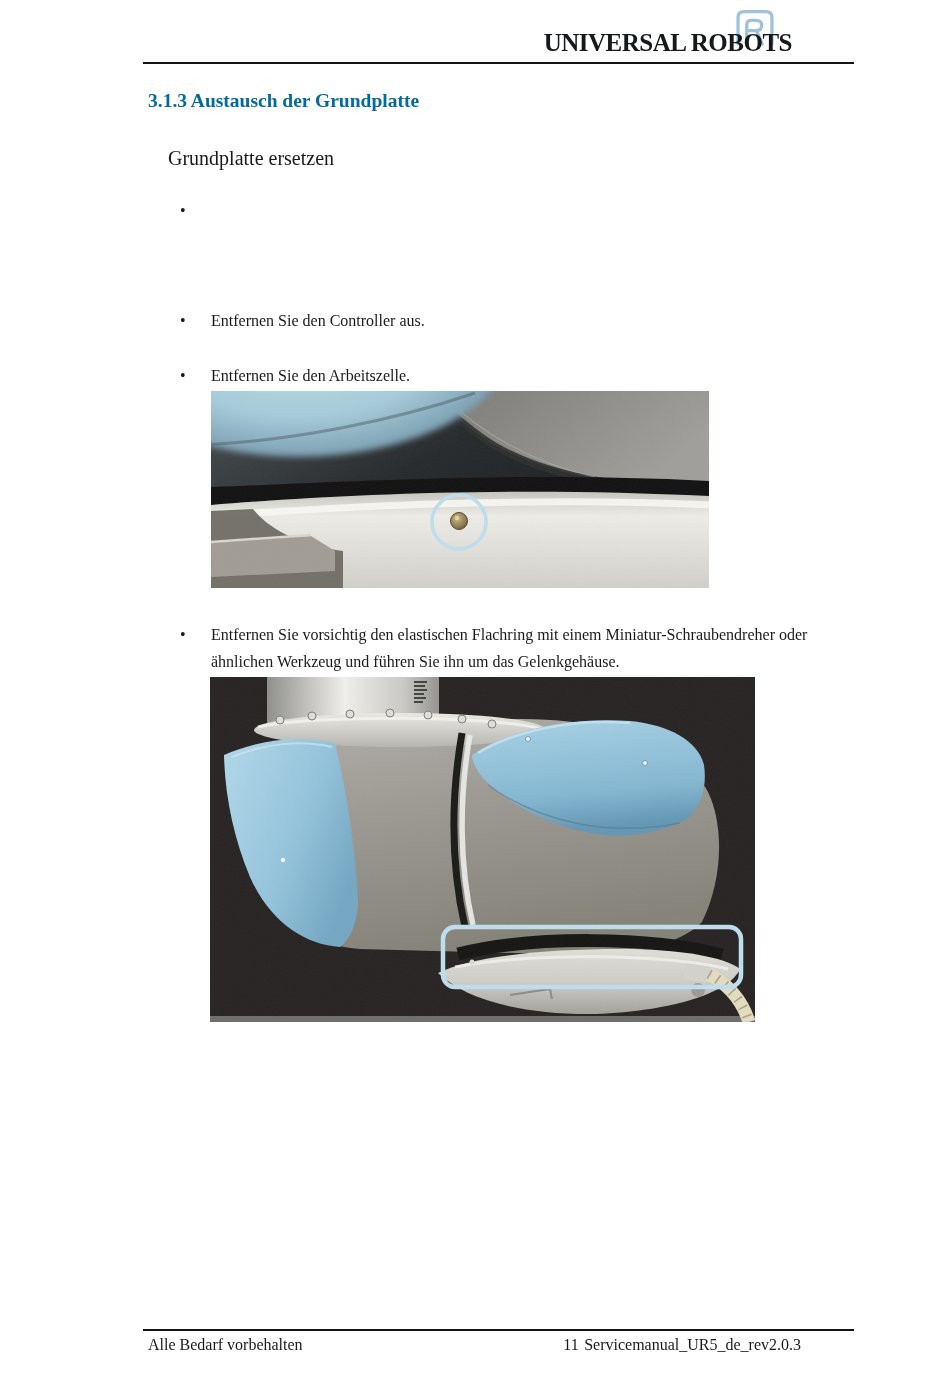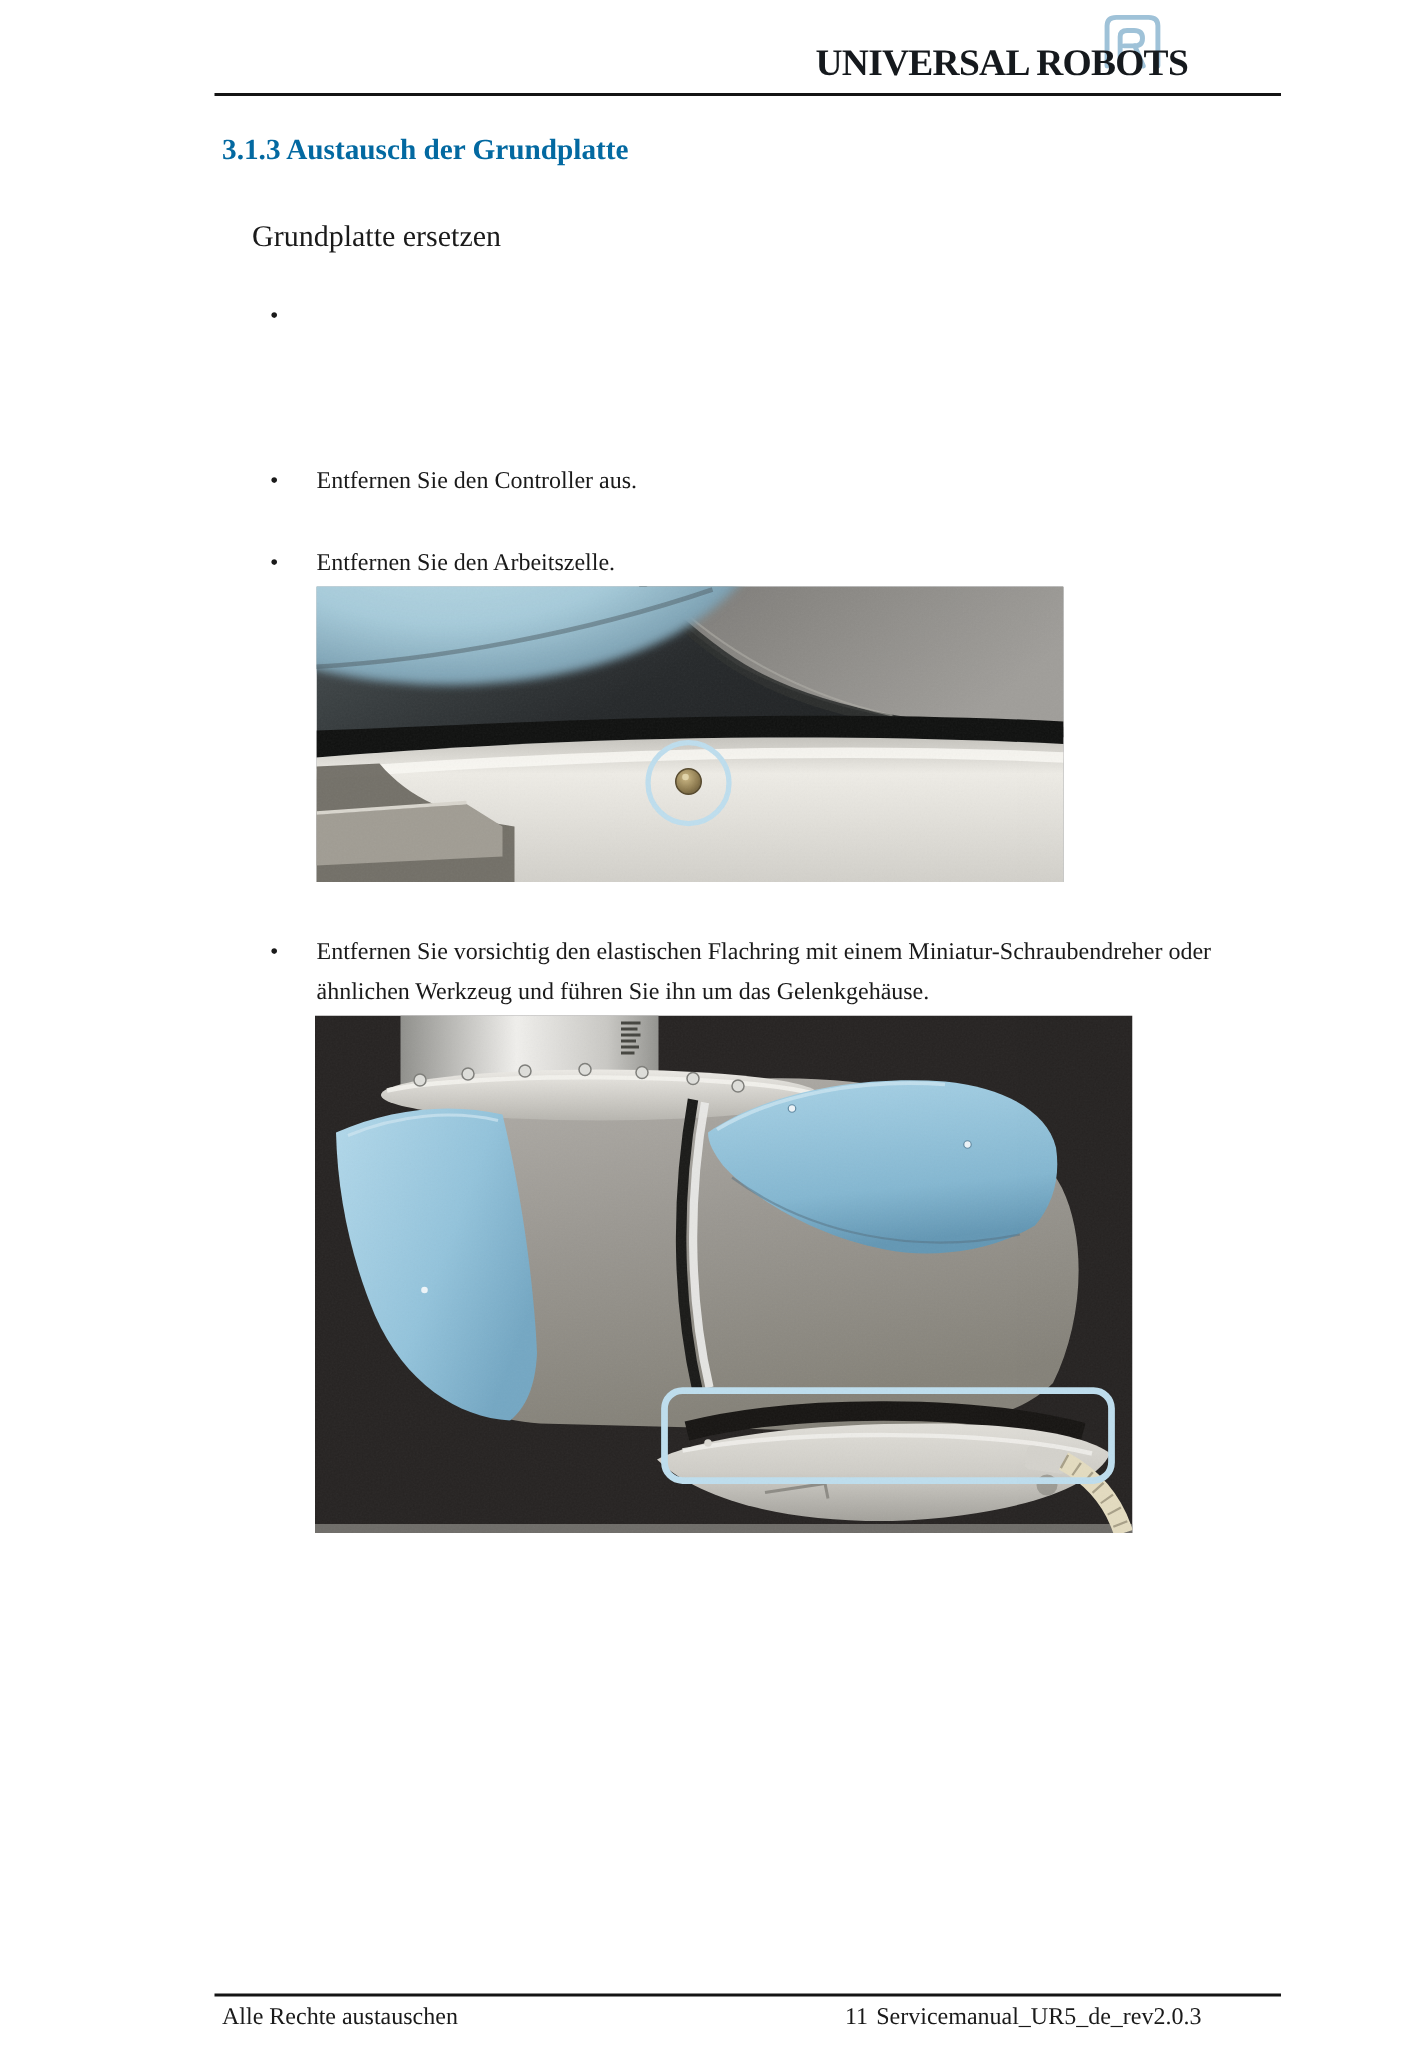--- a/index.html
+++ b/index.html
@@ -204,17 +204,17 @@
     <circle cx="262" cy="285" r="2.5" fill="#dad8d2"></circle>
     <circle cx="488" cy="313" r="7" fill="#8d8b85" opacity="0.7"></circle>
     <rect x="474" y="288" width="27" height="16" rx="3" fill="#d4d2cc" transform="rotate(8 487 296)"></rect>
     <path d="M 499,297 C 521,309 533,326 539,345" stroke="#e4dcc0" stroke-width="13" fill="none"></path>
     <path d="M 499,297 C 521,309 533,326 539,345" stroke="#6b6450" stroke-width="10" fill="none" stroke-dasharray="1.5 8" opacity="0.5"></path>
     <rect x="233" y="250" width="298" height="60" rx="12" fill="none" stroke-width="4.5" style="stroke:var(--annotation-blue)"></rect>
     <rect x="0" y="0" width="545" height="345" filter="url(#p2noise)" opacity="0.05"></rect>
   </svg>
 
   <div class="rule footer-rule"></div>
-  <div class="footer-text footer-left">Alle Rechte austauschen</div>
+  <div class="footer-text footer-left">Alle Bedarf vorbehalten</div>
   <div class="footer-text footer-center">11</div>
   <div class="footer-text footer-right">Servicemanual_UR5_de_rev2.0.3</div>
 
 </div>
 
 </body></html>

